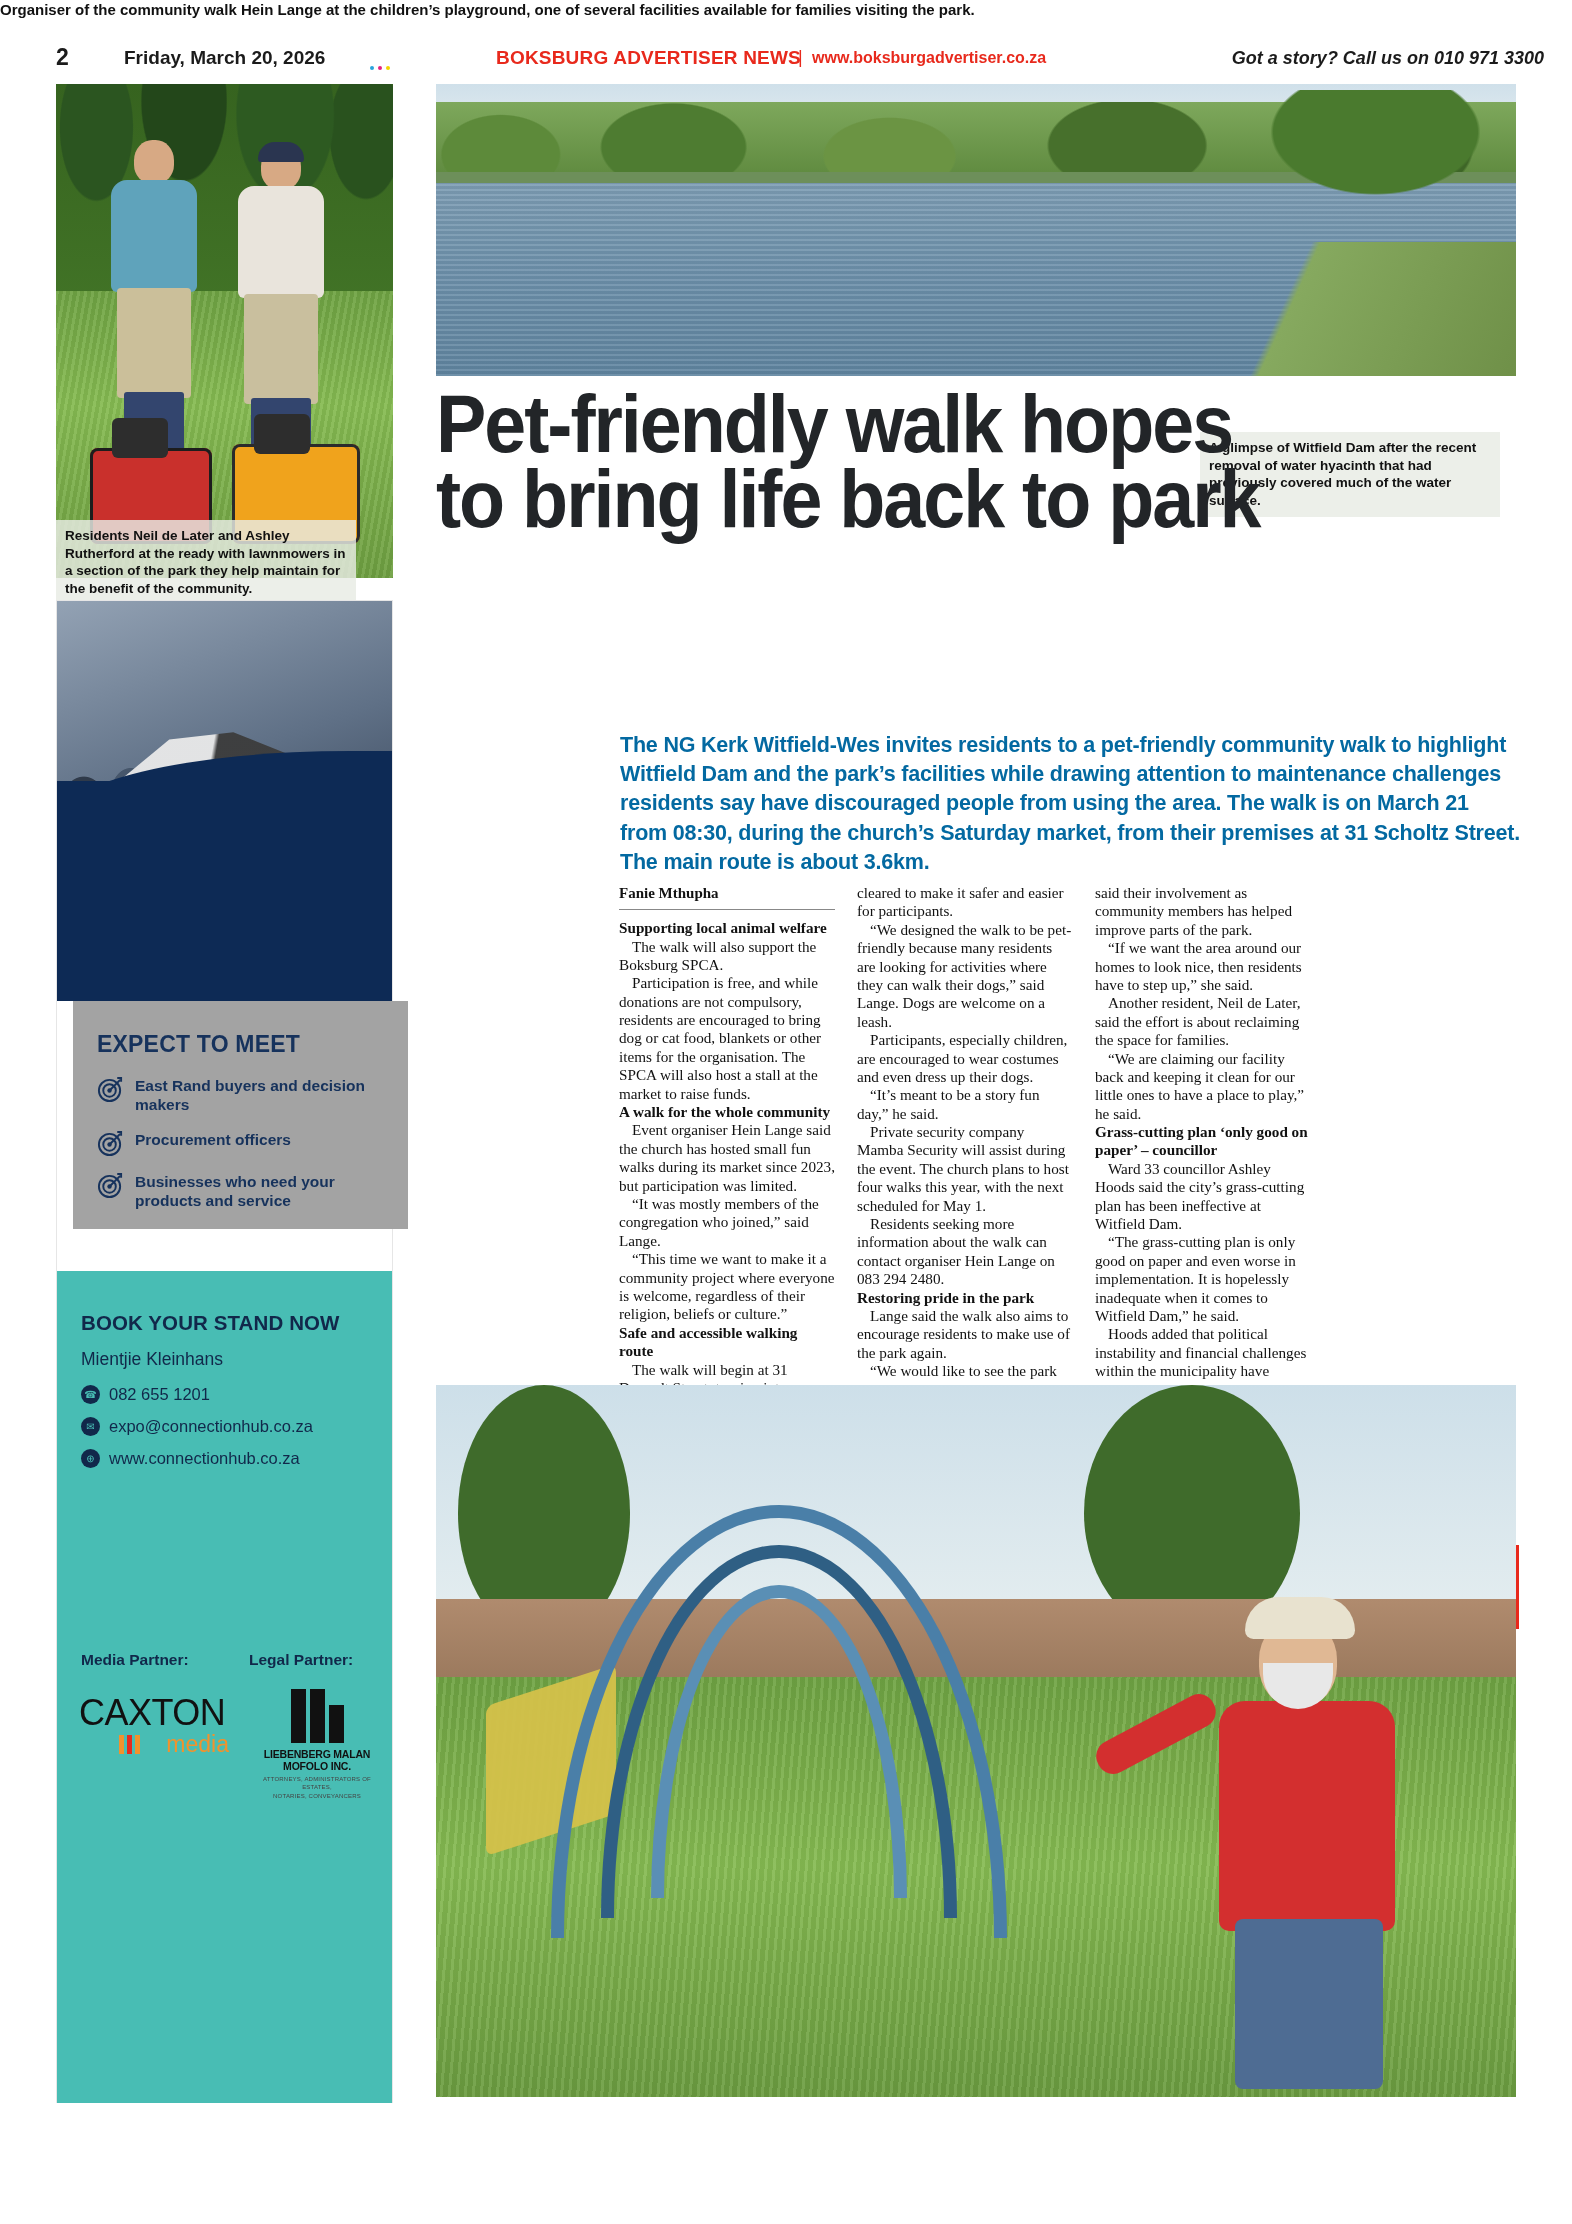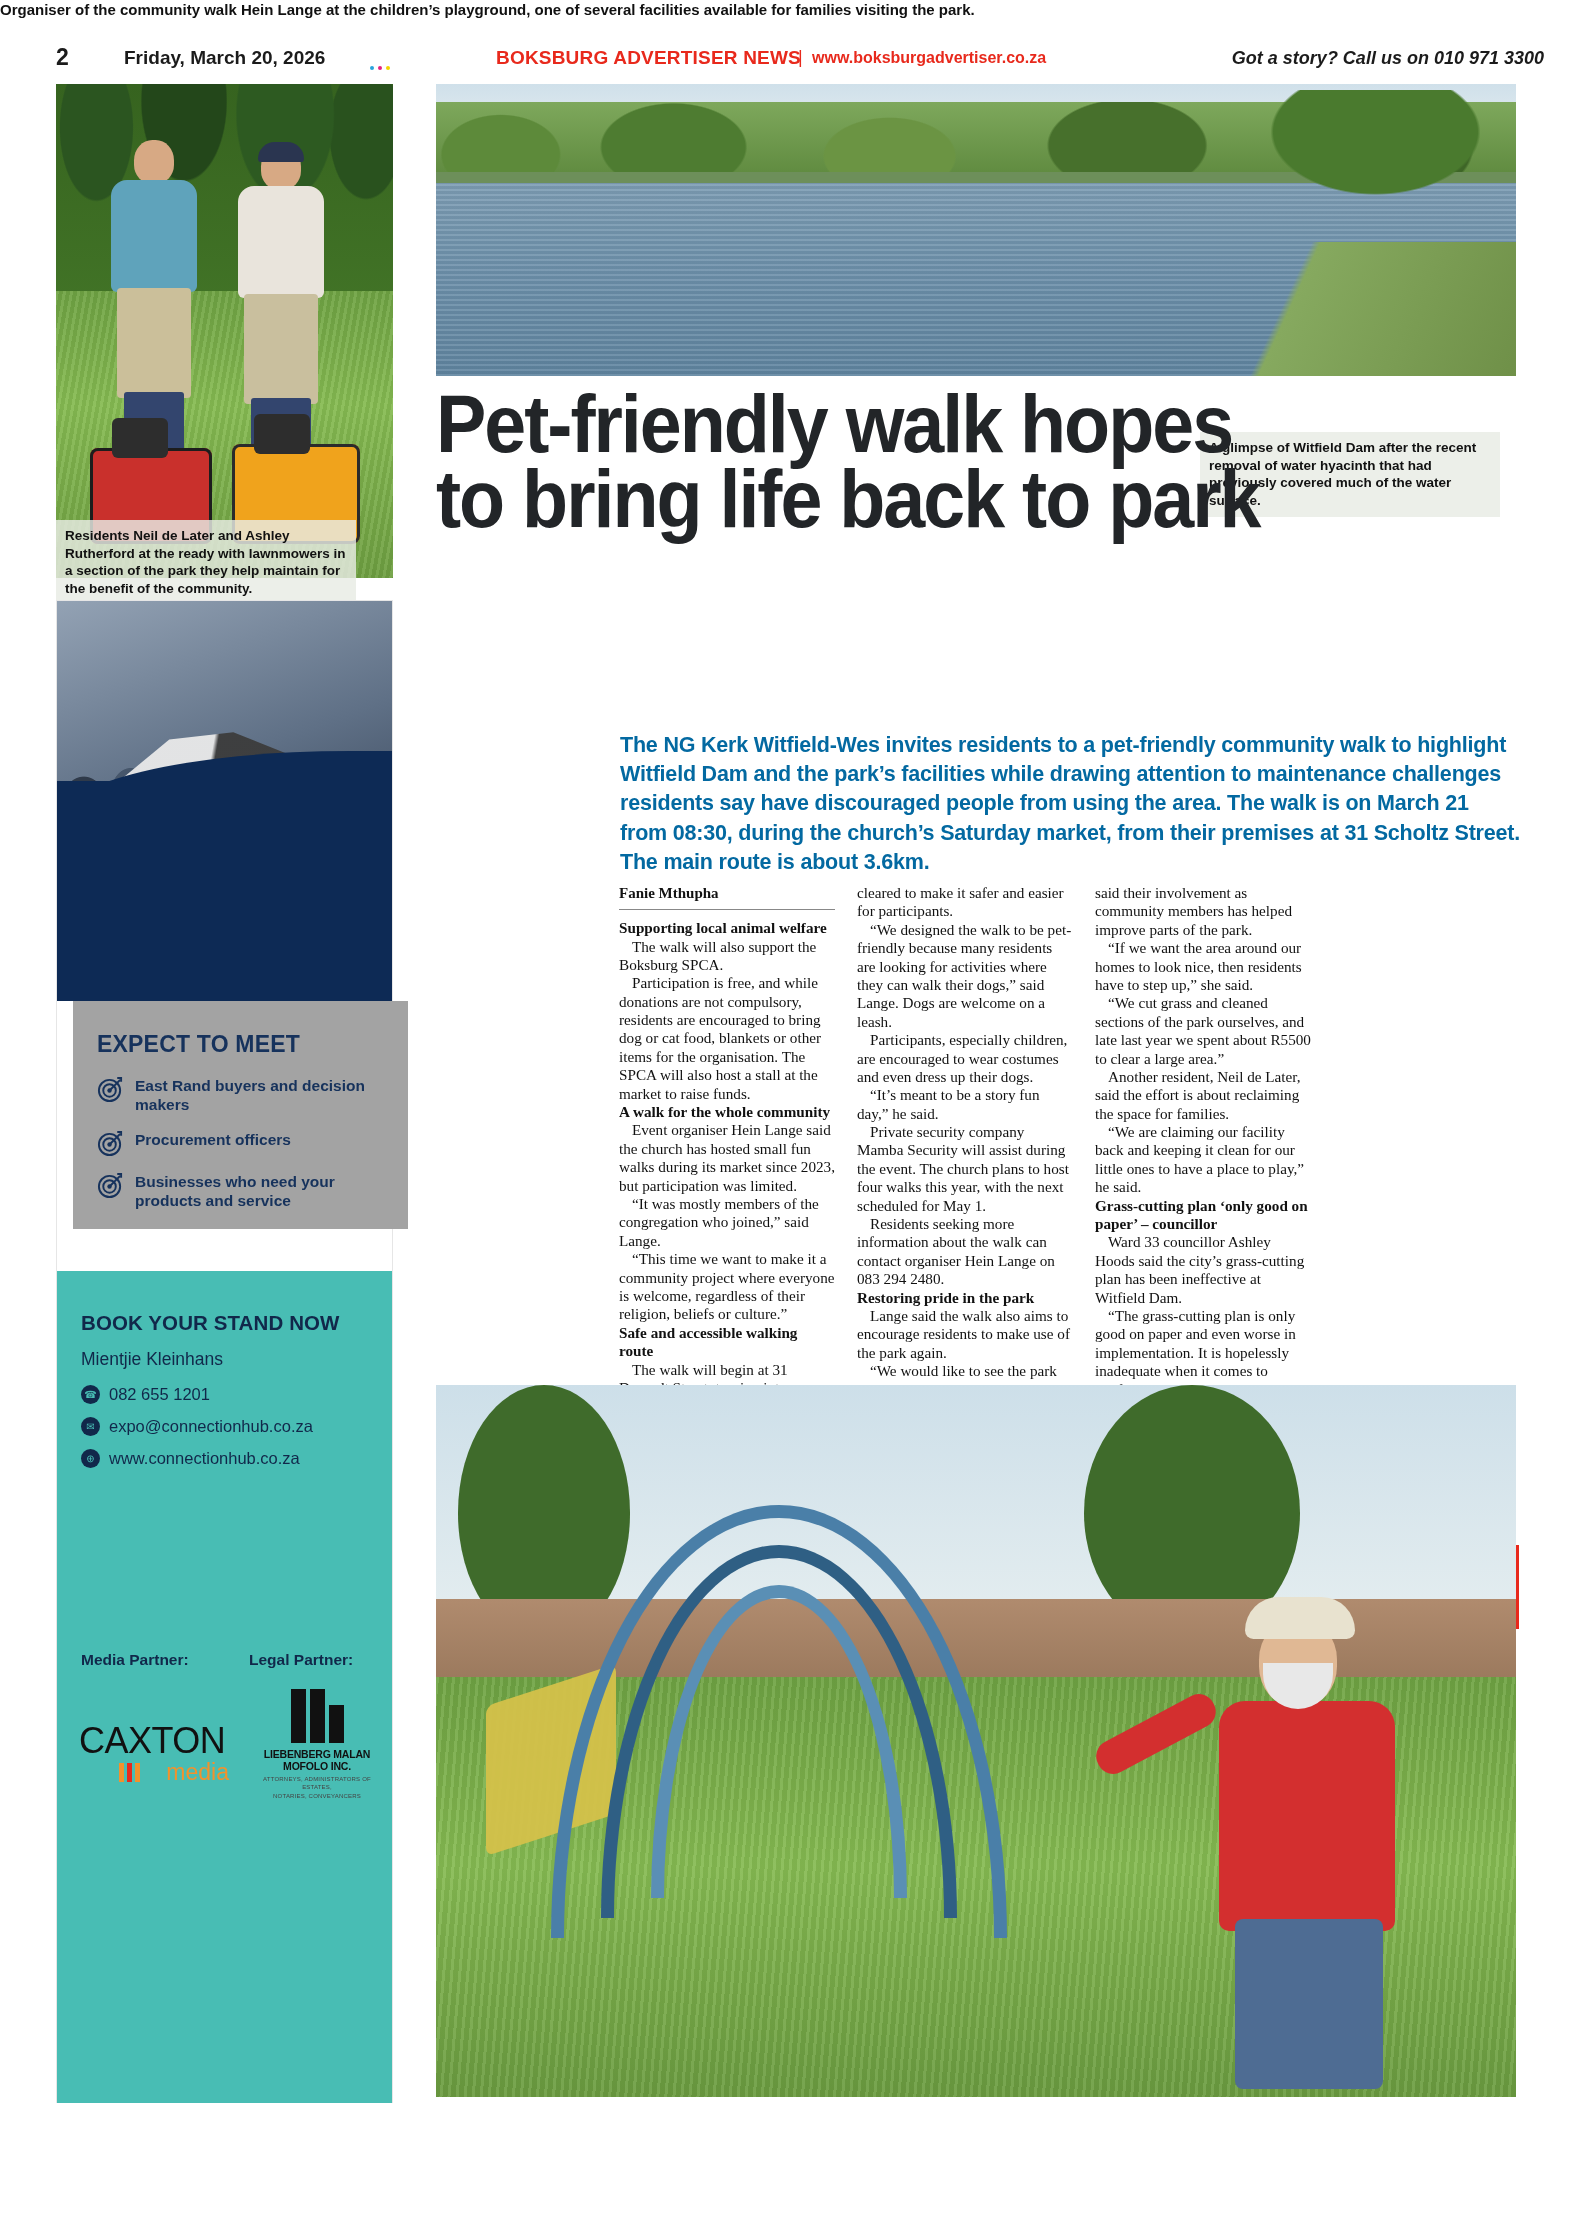--- a/index.html
+++ b/index.html
@@ -172,21 +172,21 @@
   .ad-con{display:flex;align-items:center;margin-bottom:13px;}
   .ad-con .ci{flex:0 0 auto;width:19px;height:19px;border-radius:50%;background:#11284a;color:#48bdb4;
       font-size:10px;display:flex;align-items:center;justify-content:center;margin-right:9px;}
   .ad-con .ct{color:#11284a;font-size:16.5px;}
   .ad-warn{position:absolute;left:24px;top:252px;width:300px;color:#11284a;font-size:14.5px;
       font-style:italic;font-weight:600;line-height:1.42;}
   .ad-pl{position:absolute;top:380px;color:#11284a;font-size:15.5px;font-weight:700;}
   #ad-pl-media{left:24px;}
   #ad-pl-legal{left:192px;}
   .caxton{position:absolute;left:22px;top:424px;width:150px;}
-  .caxton .cx-word{font-size:36px;letter-spacing:-.5px;color:#111;line-height:1;margin-top:28px;}
+  .caxton .cx-word{font-size:36px;letter-spacing:-.5px;color:#111;line-height:1;}
   .caxton .cx-row{display:flex;align-items:center;margin-top:2px;margin-left:40px;}
   .caxton .cx-sq{width:19px;height:19px;margin-right:3px;}
   .caxton .cx-media{color:#f2922c;font-size:23px;margin-left:23px;line-height:1;}
   .lmm{position:absolute;left:200px;top:418px;width:120px;text-align:center;}
   .lmm .lm-bars{display:flex;justify-content:center;align-items:flex-end;height:54px;}
   .lmm .lm-b{background:#111;margin:0 2px;}
   .lmm .lm-name{font-size:10.5px;font-weight:700;color:#111;margin-top:5px;letter-spacing:-.2px;}
   .lmm .lm-sub{font-size:6px;color:#444;margin-top:3px;line-height:1.4;letter-spacing:.2px;}
 </style>
 </head>
@@ -275,21 +275,20 @@
           <p>“We would like to see the park return to what it once was – a place where people can walk with their children and their dogs, and have family picnics there,” he said.</p>
           <p>He added that while some areas still require maintenance, the park has improved in places thanks to residents who voluntarily maintain sections near their homes.</p>
           <p class="subhead">Residents step in</p>
           <p>Ones of the volunteers, resident Ashley Rutherford,</p>
         </div>
     </div>
     <div class="bcol" id="bcol3">
       <div class="bcol-body">
           <p class="noind">said their involvement as community members has helped improve parts of the park.</p>
           <p>“If we want the area around our homes to look nice, then residents have to step up,” she said.</p>
-          <p>“We cut grass and cleaned sections of the park ourselves, and late last year we spent about R5500 to clear a large area.”</p>
           <p>Another resident, Neil de Later, said the effort is about reclaiming the space for families.</p>
           <p>“We are claiming our facility back and keeping it clean for our little ones to have a place to play,” he said.</p>
           <p class="subhead">Grass-cutting plan ‘only good on paper’ – councillor</p>
           <p>Ward 33 councillor Ashley Hoods said the city’s grass-cutting plan has been ineffective at Witfield Dam.</p>
           <p>“The grass-cutting plan is only good on paper and even worse in implementation. It is hopelessly inadequate when it comes to Witfield Dam,” he said.</p>
           <p>Hoods added that political instability and financial challenges within the municipality have contributed to inconsistent service delivery, with sporadic maintenance from the parks department.</p>
         </div>
     </div>
     <div class="bcol" id="bcol4">
       <div class="bcol-body"></div>

